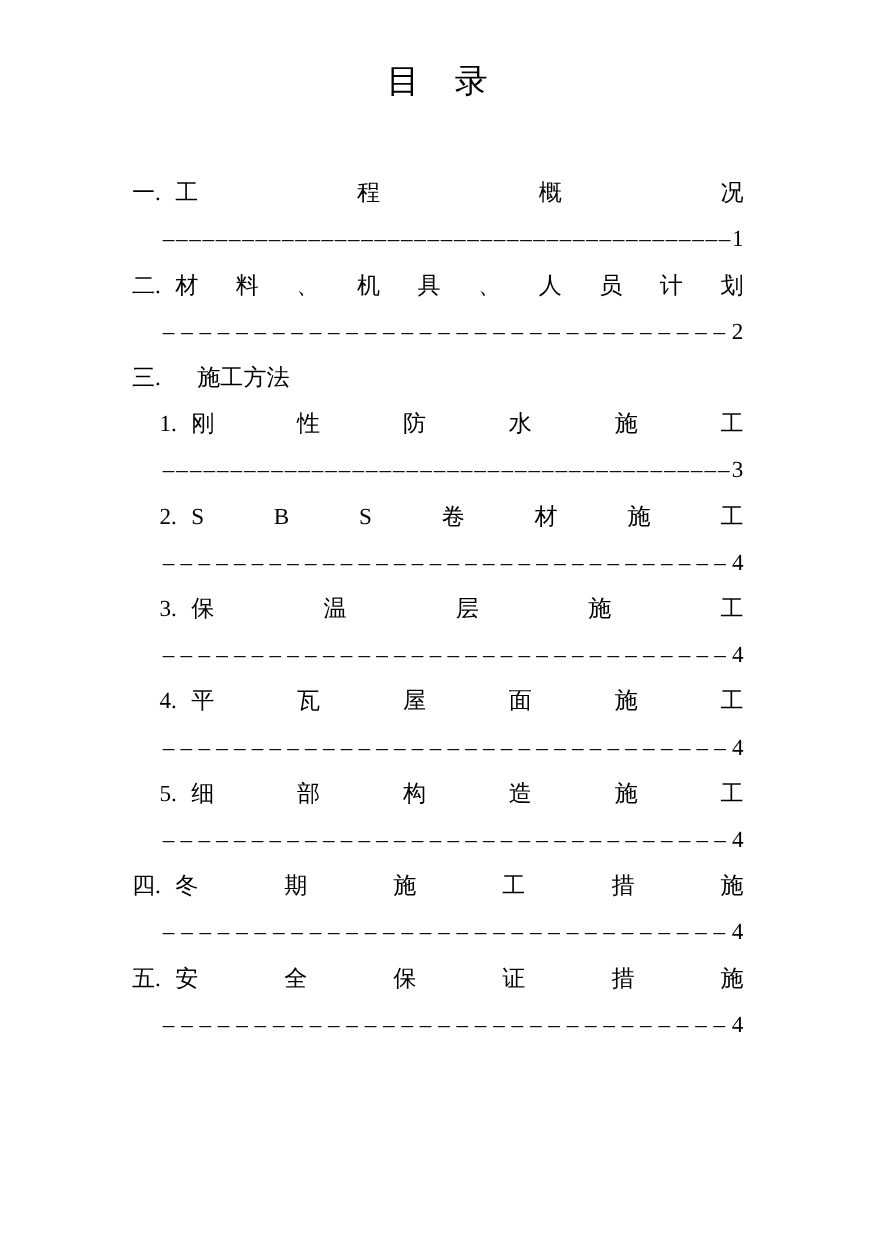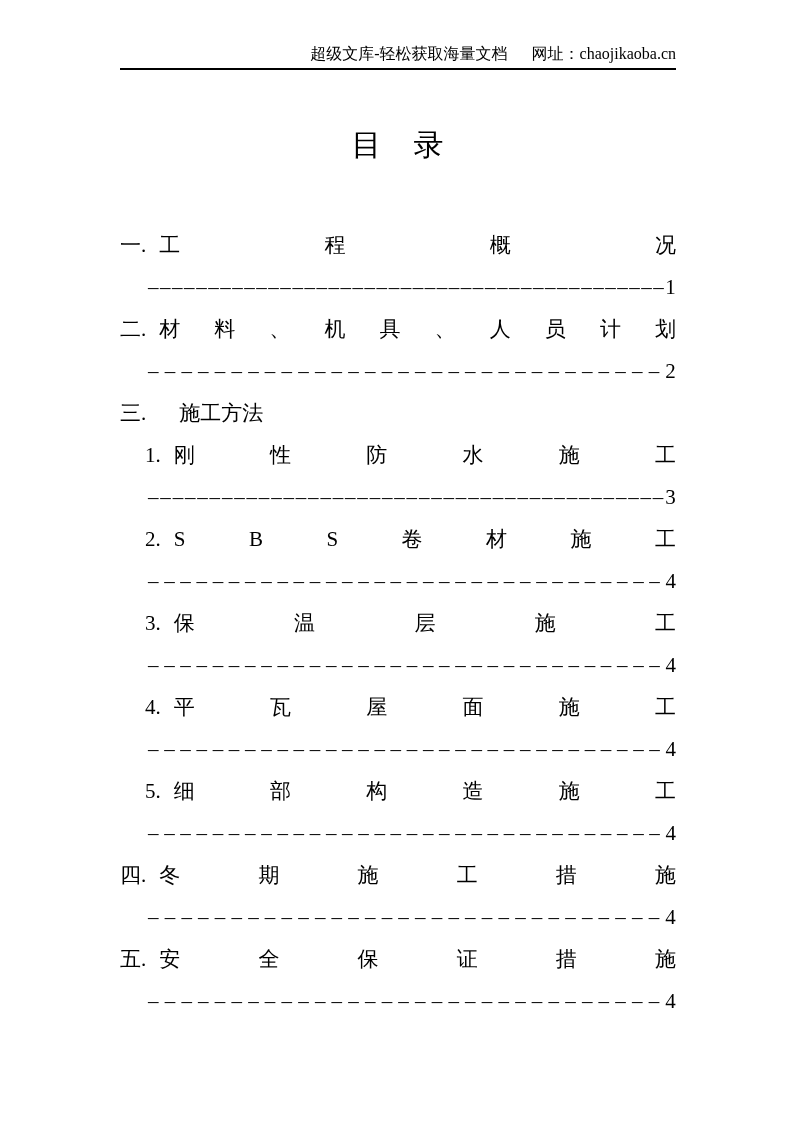--- a/index.html
+++ b/index.html
@@ -53,24 +53,20 @@
   .plain { flex:0 0 auto; margin-left:20px; }
   .dash-row { padding-left:28px; color:#000; }
   .dash { display:inline-block; }
   .page-num { display:inline-block; }
 </style>
 </head>
 <body>
 
 <div class="page">
 
-  <div class="header">
-    <span>超级文库-轻松获取海量文档</span>
-    <span>网址：chaojikaoba.cn</span>
-  </div>
 
   <div class="doc-title">目　录</div>
 
   <div class="toc">
       <div class="toc-line text-row lvl1"><span class="toc-label">一.</span><span class="spread"><span>工</span><span>程</span><span>概</span><span>况</span></span></div>
       <div class="toc-line dash-row"><span class="spread"><span class="dash">–</span><span class="dash">–</span><span class="dash">–</span><span class="dash">–</span><span class="dash">–</span><span class="dash">–</span><span class="dash">–</span><span class="dash">–</span><span class="dash">–</span><span class="dash">–</span><span class="dash">–</span><span class="dash">–</span><span class="dash">–</span><span class="dash">–</span><span class="dash">–</span><span class="dash">–</span><span class="dash">–</span><span class="dash">–</span><span class="dash">–</span><span class="dash">–</span><span class="dash">–</span><span class="dash">–</span><span class="dash">–</span><span class="dash">–</span><span class="dash">–</span><span class="dash">–</span><span class="dash">–</span><span class="dash">–</span><span class="dash">–</span><span class="dash">–</span><span class="dash">–</span><span class="dash">–</span><span class="dash">–</span><span class="dash">–</span><span class="dash">–</span><span class="dash">–</span><span class="dash">–</span><span class="dash">–</span><span class="dash">–</span><span class="dash">–</span><span class="dash">–</span><span class="dash">–</span><span class="dash">–</span><span class="page-num">1</span></span></div>
       <div class="toc-line text-row lvl1"><span class="toc-label">二.</span><span class="spread"><span>材</span><span>料</span><span>、</span><span>机</span><span>具</span><span>、</span><span>人</span><span>员</span><span>计</span><span>划</span></span></div>
       <div class="toc-line dash-row"><span class="spread"><span class="dash">–</span><span class="dash">–</span><span class="dash">–</span><span class="dash">–</span><span class="dash">–</span><span class="dash">–</span><span class="dash">–</span><span class="dash">–</span><span class="dash">–</span><span class="dash">–</span><span class="dash">–</span><span class="dash">–</span><span class="dash">–</span><span class="dash">–</span><span class="dash">–</span><span class="dash">–</span><span class="dash">–</span><span class="dash">–</span><span class="dash">–</span><span class="dash">–</span><span class="dash">–</span><span class="dash">–</span><span class="dash">–</span><span class="dash">–</span><span class="dash">–</span><span class="dash">–</span><span class="dash">–</span><span class="dash">–</span><span class="dash">–</span><span class="dash">–</span><span class="dash">–</span><span class="page-num">2</span></span></div>
       <div class="toc-line text-row lvl1"><span class="toc-label">三.</span><span class="plain">施工方法</span></div>
       <div class="toc-line text-row lvl2"><span class="toc-label">1.</span><span class="spread"><span>刚</span><span>性</span><span>防</span><span>水</span><span>施</span><span>工</span></span></div>

